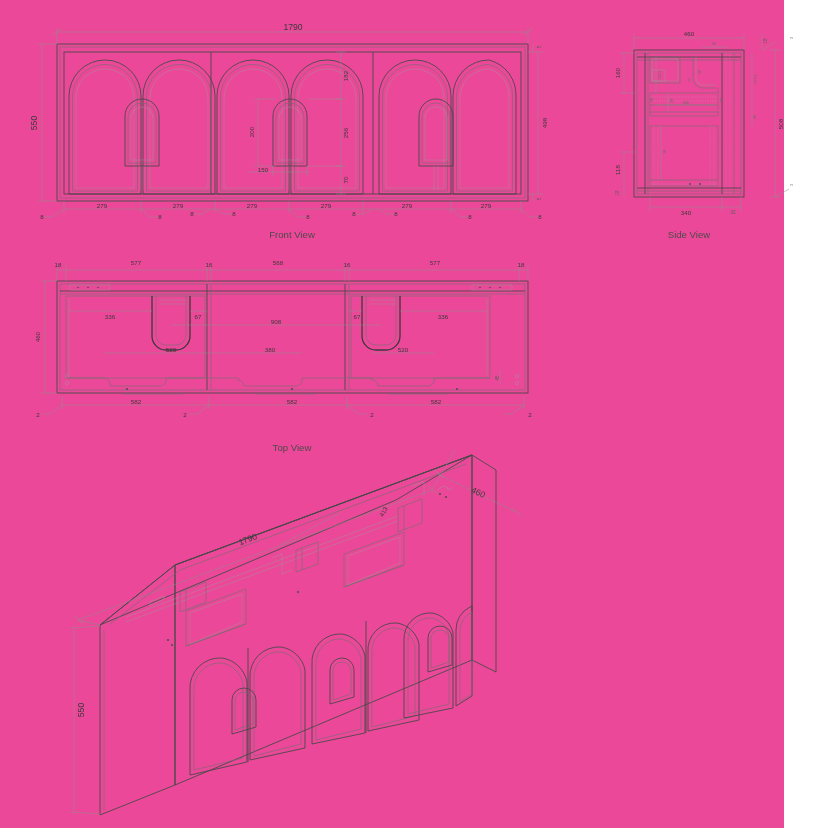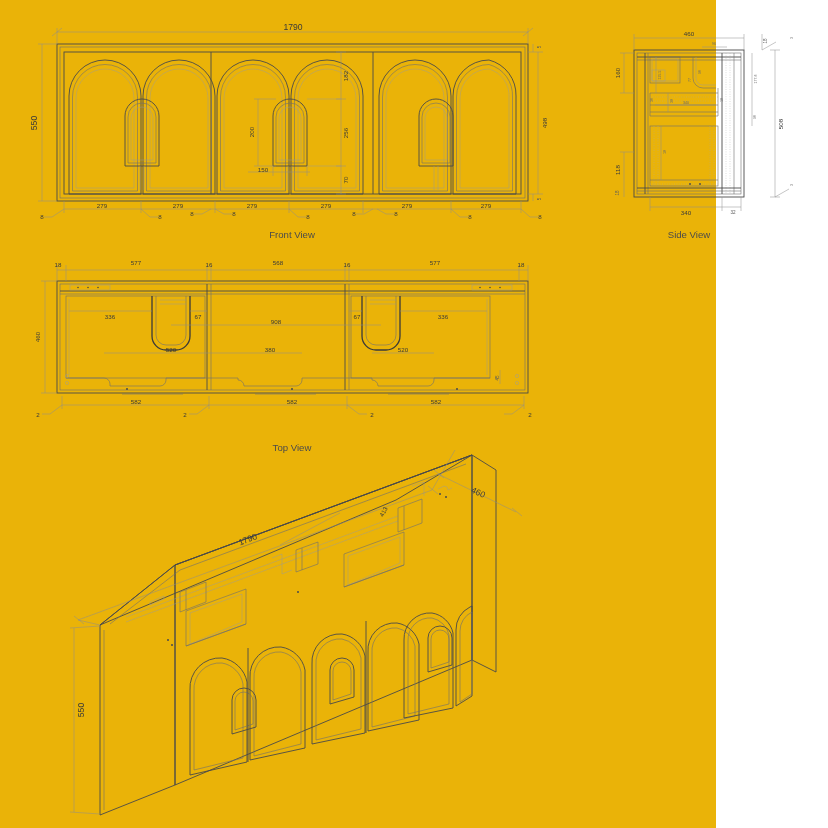--- a/index.html
+++ b/index.html
@@ -10,23 +10,23 @@
   }
   body {
     width: 828px;
     height: 828px;
     overflow: hidden;
     font-family: "Liberation Sans", sans-serif;
     color: #3b3b3b;
   }
   #sheet {
     position: relative;
-    width: 716px;
+    width: 784px;
     height: 828px;
-    background: #eab308;
+    background: #ec4899;
   }
   svg.draw {
     position: absolute;
     left: 0;
     top: 0;
     width: 828px;
     height: 828px;
     overflow: visible;
   }
   .ln        { stroke: #4a4a4a; stroke-width: 0.9; fill: none; }

